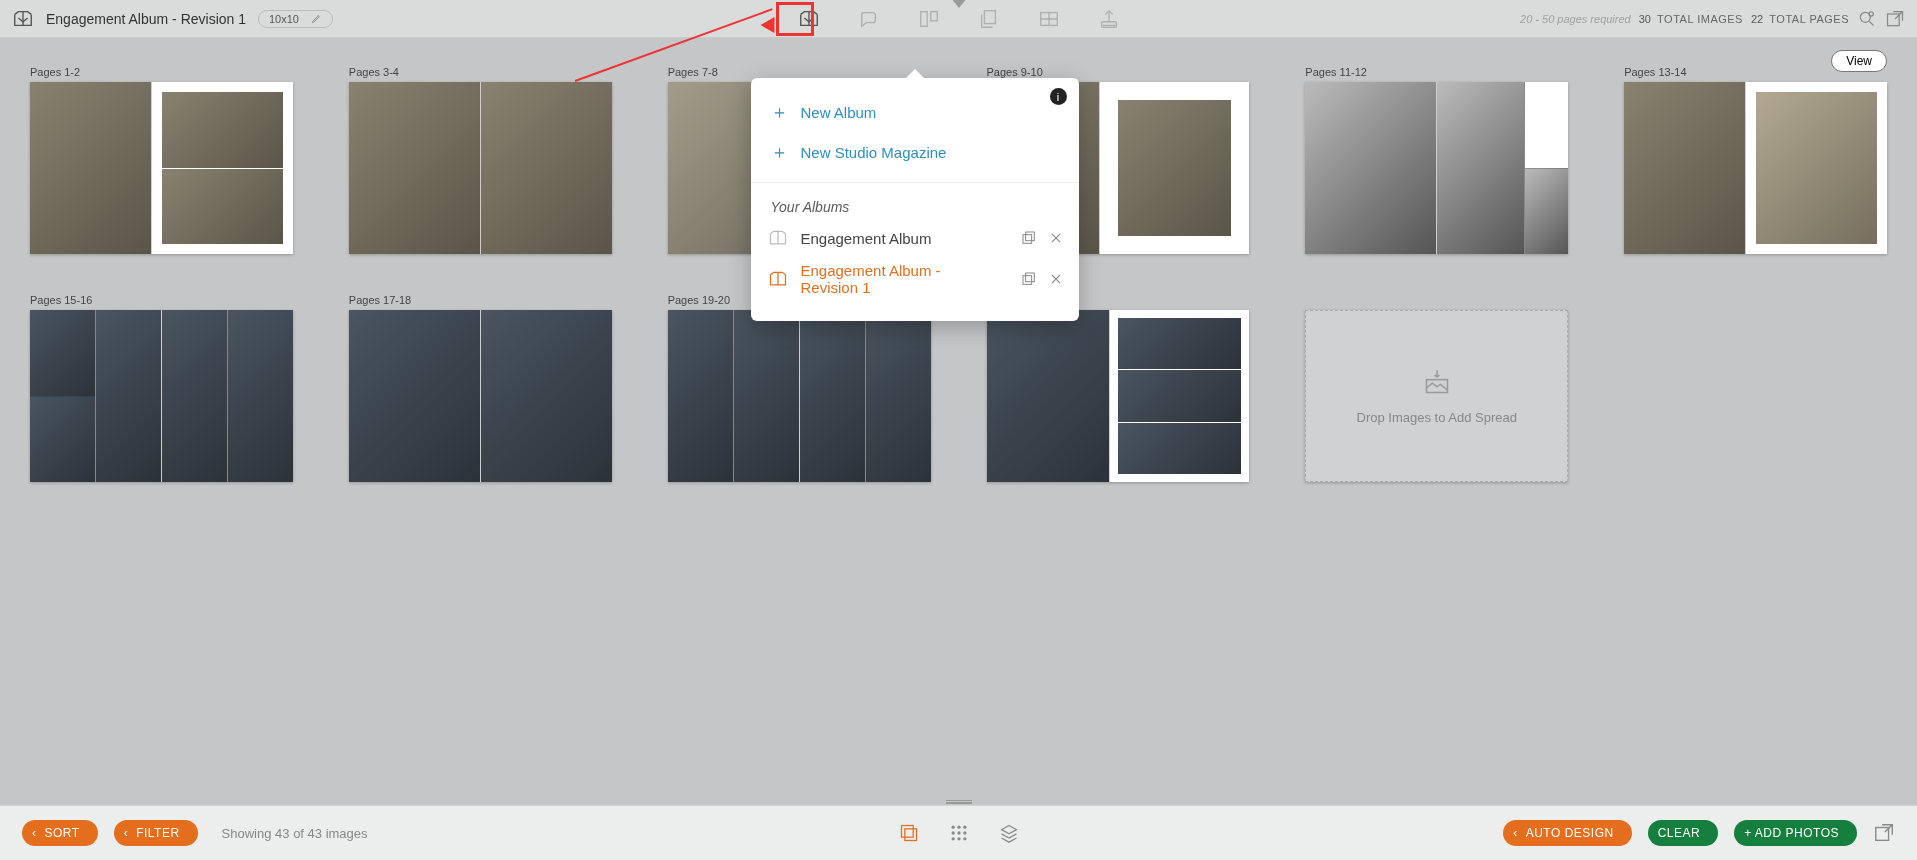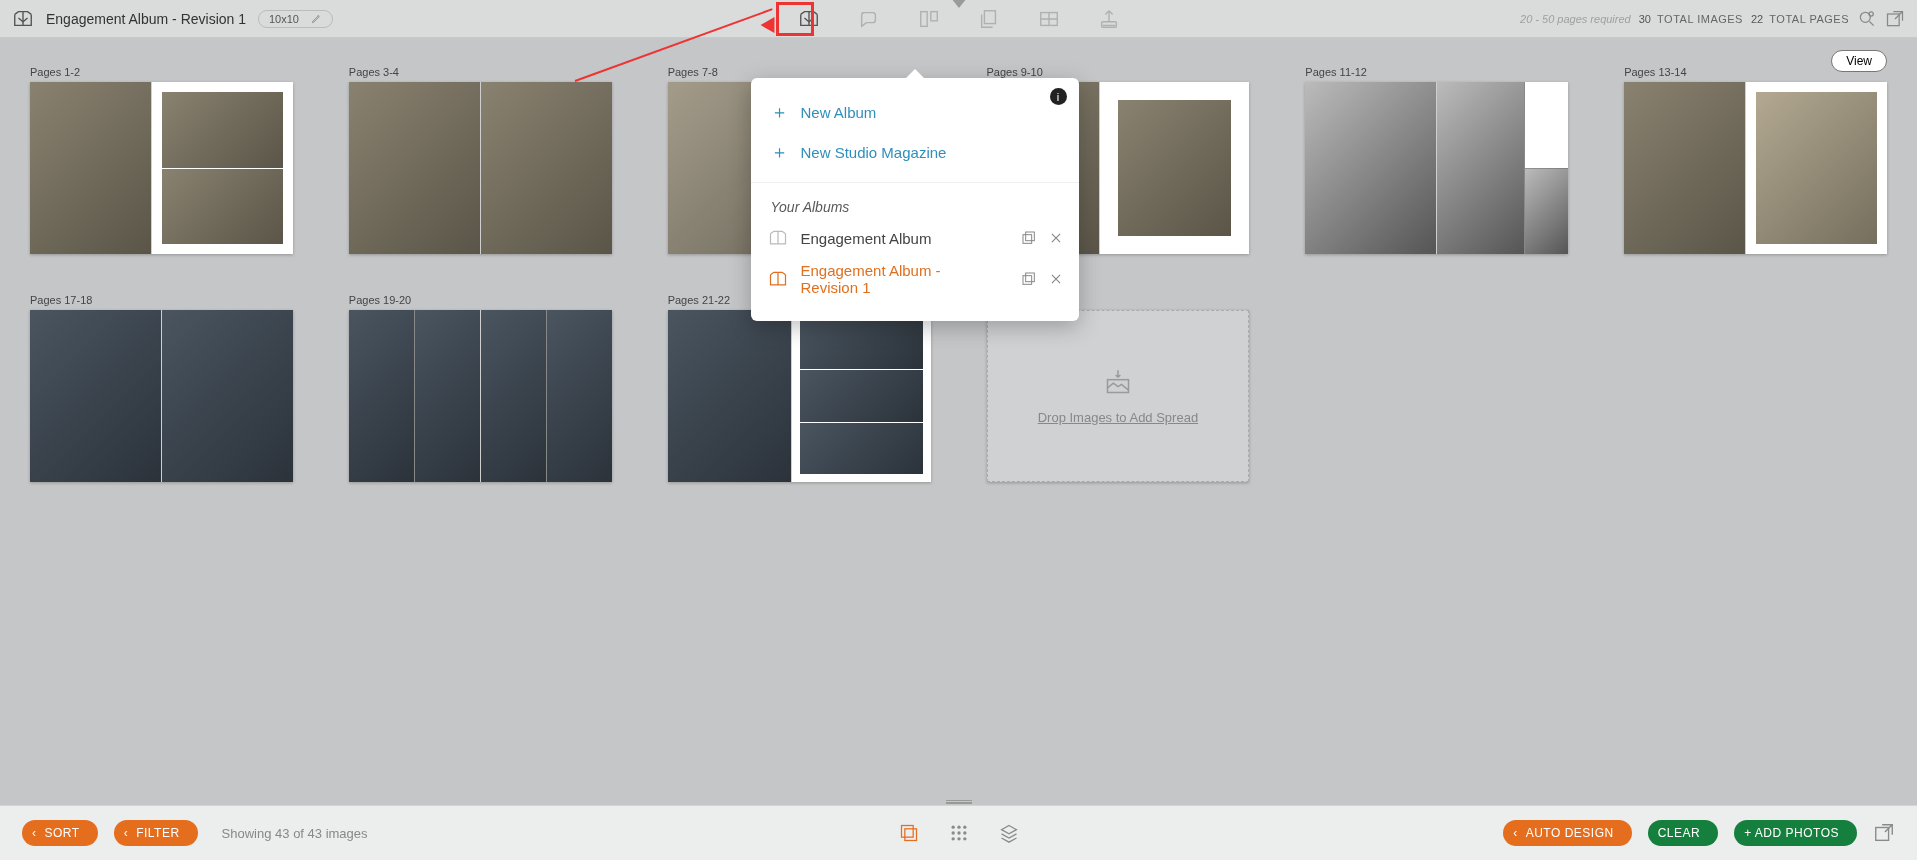--- a/index.html
+++ b/index.html
@@ -66,21 +66,20 @@
 }
 
 .spread-grid {
   display: grid; grid-template-columns: repeat(6, 1fr); gap: 40px 56px;
   margin-top: 6px;
 }
 .spread-label { font-size: 11px; color: #444; margin-bottom: 4px; }
 .spread {
   background:#fff; height: 172px; box-shadow: 0 1px 3px rgba(0,0,0,.25);
   display:flex;
-  text-decoration:underline;
 }
 .spread .half { flex:1; background:#888; border-right:1px solid rgba(255,255,255,.6); }
 .spread .half:last-child{border-right:none;}
 .spread.empty {
   background: #d0d1d2; border:1px dashed #aaa; display:flex; flex-direction:column;
   align-items:center; justify-content:center; gap:14px; color:#888; font-size:13px;
 }
 
 .ph { display:flex; gap:1px; width:100%; height:100%; }
 .ph > div { flex:1; background: linear-gradient(135deg,#6f6a63,#3c3a38); }
@@ -328,20 +327,40 @@
             </div>
           </div>
           <div class="half" style="background:#fff;padding:10px">
             <div class="ph outdoor" style="filter:brightness(1.3)">
               <div></div>
             </div>
           </div>
         </div>
     </div>
 
+    <div>
+      <div class="spread-label">Pages 15-16</div>
+      <div class="spread">
+          <div class="half">
+            <div class="ph studio">
+              <div class="col">
+                <div></div>
+                <div></div>
+              </div>
+              <div></div>
+            </div>
+          </div>
+          <div class="half">
+            <div class="ph studio">
+              <div></div>
+              <div></div>
+            </div>
+          </div>
+        </div>
+    </div>
 
     <div>
       <div class="spread-label">Pages 17-18</div>
       <div class="spread">
           <div class="half">
             <div class="ph studio">
               <div></div>
             </div>
           </div>
           <div class="half">

